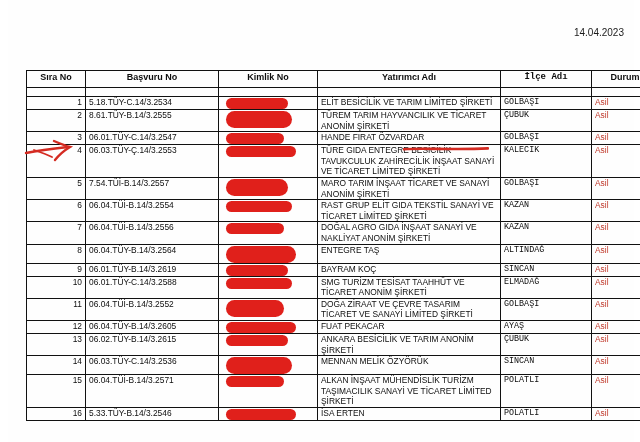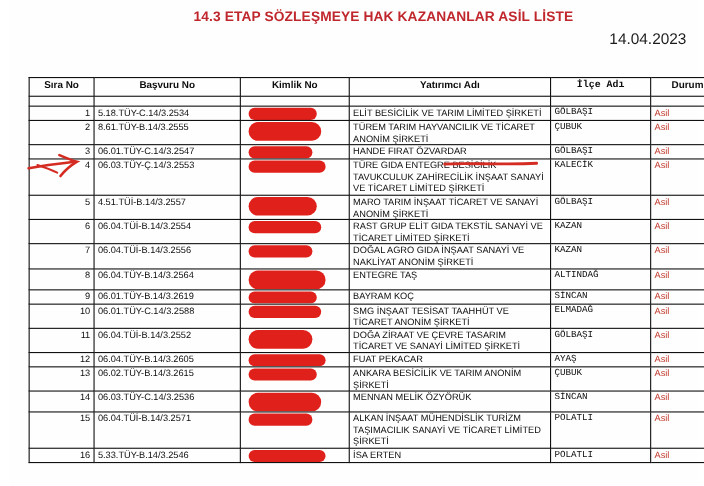--- a/index.html
+++ b/index.html
@@ -34,21 +34,21 @@
     font-size: 12.5px;
     font-weight: bold;
     color: #c0272d;
     letter-spacing: 0.1px;
     white-space: nowrap;
   }
   .doc-date {
     position: absolute;
     right: 10px;
     top: 27px;
-    font-size: 14px;
+    font-size: 10px;
     color: #1b1b1b;
     white-space: nowrap;
   }
   .meta {
     position: absolute;
     left: 18px;
     top: 26px;
     font-size: 8.6px;
     color: #111;
     line-height: 11.6px;
@@ -130,21 +130,20 @@
     height: 6px;
     pointer-events: none;
   }
 </style>
 </head>
 <body>
 
 <div class="page">
   <div class="sheet">
 
-    <div class="doc-title" style="color: rgb(192, 39, 45);">14.3 ETAP SÖZLEŞMEYE HAK KAZANANLAR ASİL LİSTE</div>
     <div class="doc-date">14.04.2023</div>
 
 
     <table class="tbl">
       <thead>
         <tr>
           <th class="c-sira">Sıra No</th>
           <th class="c-basv">Başvuru No</th>
           <th class="c-kimlik">Kimlik No</th>
           <th class="c-yat">Yatırımcı Adı</th>
@@ -196,21 +195,21 @@
             <td class="c-basv">06.03.TÜY-Ç.14/3.2553</td>
             <td class="c-kimlik">
               <span class="redact w4" style="background: rgb(224, 32, 27);"></span>
             </td>
             <td class="c-yat">TÜRE GIDA ENTEGRE BESİCİLİK TAVUKCULUK ZAHİRECİLİK İNŞAAT SANAYİ VE TİCARET LİMİTED ŞİRKETİ</td>
             <td class="c-ilce">KALECİK</td>
             <td class="c-durum status" style="color: rgb(192, 57, 43);">Asil</td>
           </tr>
           <tr>
             <td class="c-sira">5</td>
-            <td class="c-basv">4.51.TÜİ-B.14/3.2557</td>
+            <td class="c-basv">7.54.TÜİ-B.14/3.2557</td>
             <td class="c-kimlik">
               <span class="redact w1 tall" style="background: rgb(224, 32, 27);"></span>
             </td>
             <td class="c-yat">MARO TARIM İNŞAAT TİCARET VE SANAYİ ANONİM ŞİRKETİ</td>
             <td class="c-ilce">GÖLBAŞI</td>
             <td class="c-durum status" style="color: rgb(192, 57, 43);">Asil</td>
           </tr>
           <tr>
             <td class="c-sira">6</td>
             <td class="c-basv">06.04.TÜİ-B.14/3.2554</td>
@@ -250,21 +249,21 @@
             <td class="c-yat">BAYRAM KOÇ</td>
             <td class="c-ilce">SİNCAN</td>
             <td class="c-durum status" style="color: rgb(192, 57, 43);">Asil</td>
           </tr>
           <tr>
             <td class="c-sira">10</td>
             <td class="c-basv">06.01.TÜY-C.14/3.2588</td>
             <td class="c-kimlik">
               <span class="redact w2" style="background: rgb(224, 32, 27);"></span>
             </td>
-            <td class="c-yat">SMG İNŞAAT TESİSAT TAAHHÜT VE TİCARET ANONİM ŞİRKETİ</td>
+            <td class="c-yat">SMG TURİZM TESİSAT TAAHHÜT VE TİCARET ANONİM ŞİRKETİ</td>
             <td class="c-ilce">ELMADAĞ</td>
             <td class="c-durum status" style="color: rgb(192, 57, 43);">Asil</td>
           </tr>
           <tr>
             <td class="c-sira">11</td>
             <td class="c-basv">06.04.TÜİ-B.14/3.2552</td>
             <td class="c-kimlik">
               <span class="redact w3 tall" style="background: rgb(224, 32, 27);"></span>
             </td>
             <td class="c-yat">DOĞA ZİRAAT VE ÇEVRE TASARIM TİCARET VE SANAYİ LİMİTED ŞİRKETİ</td>

